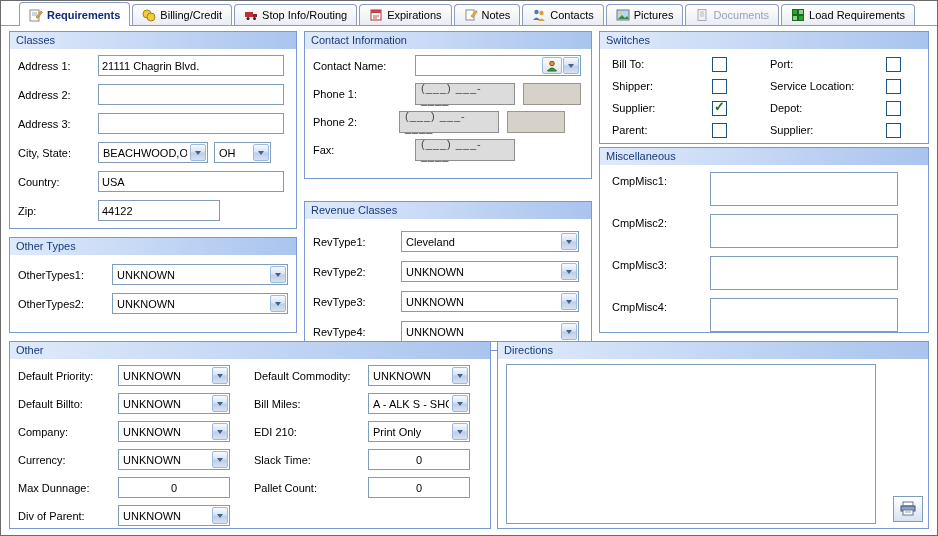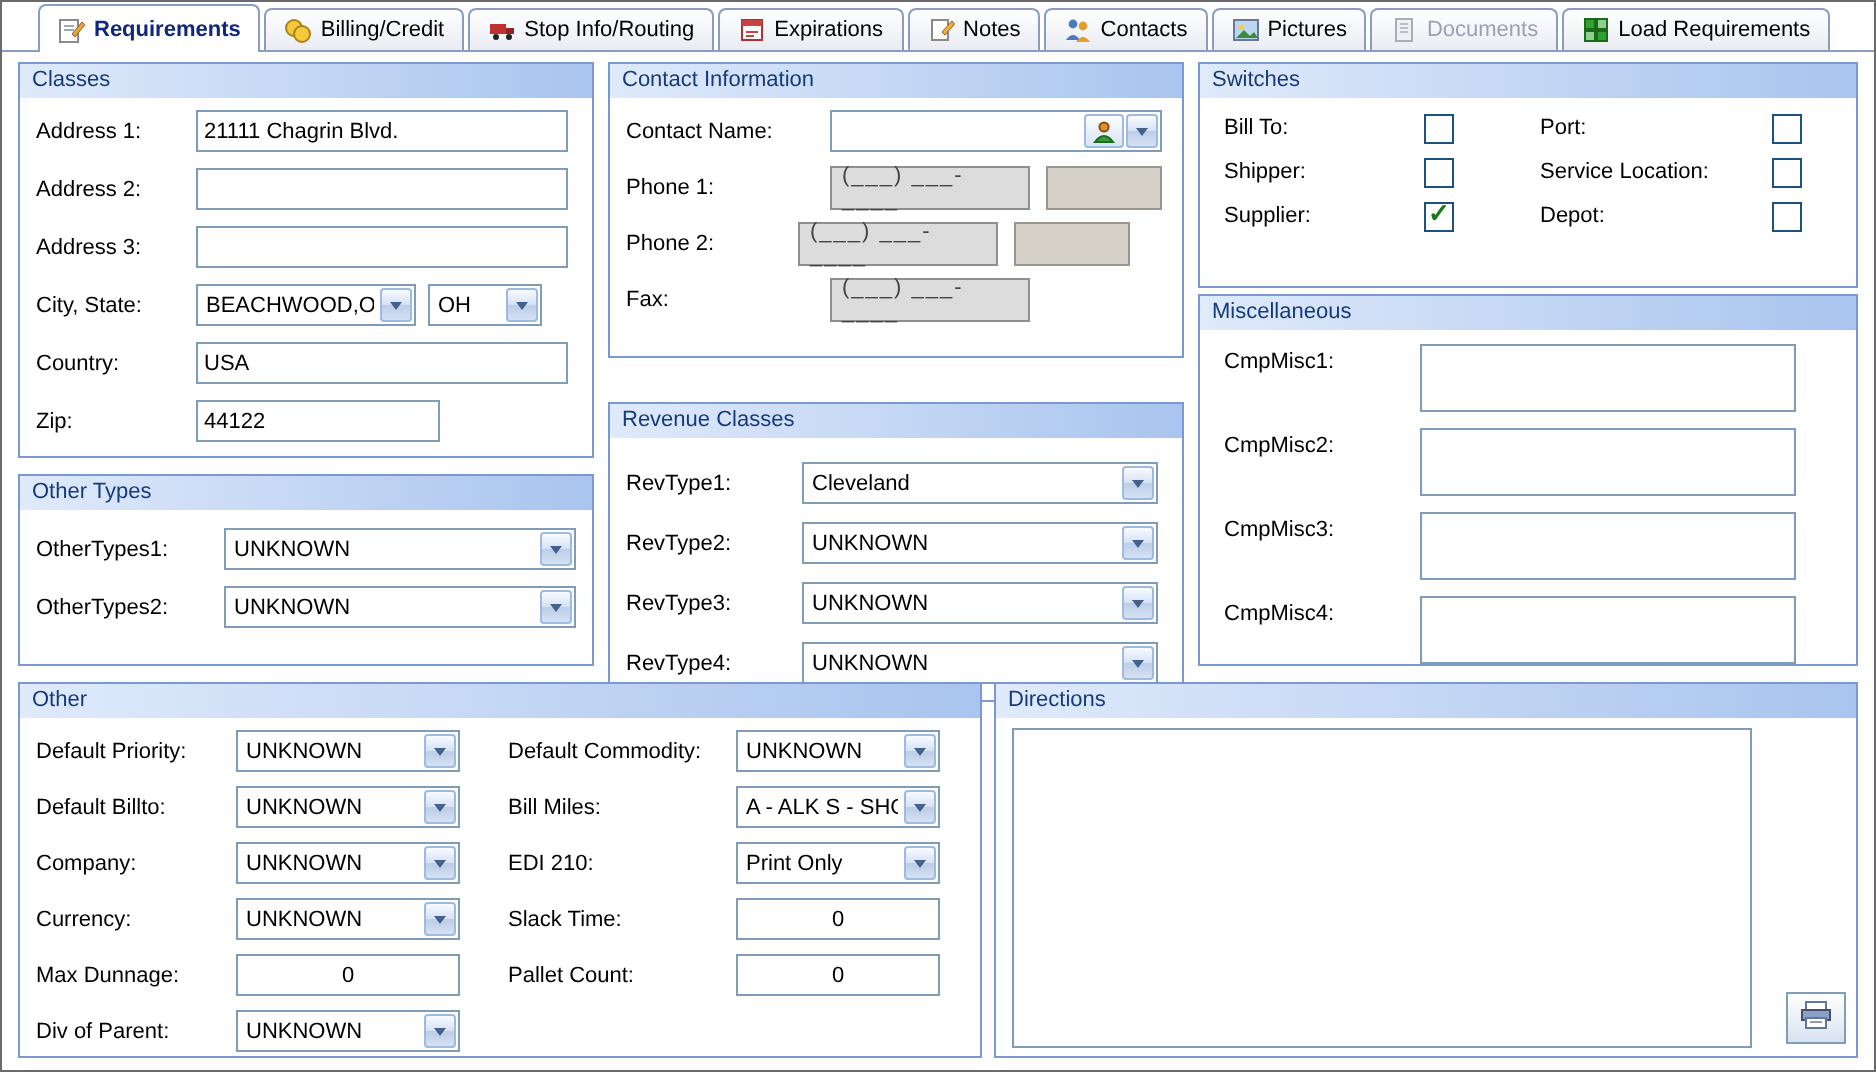--- a/index.html
+++ b/index.html
@@ -286,20 +286,26 @@
         <span class="checkbox"></span>
         <span class="lbl" style="width:116px;margin-left:43px">Service Location:</span>
         <span class="checkbox"></span>
       </div>
       <div class="srow">
         <span class="lbl" style="width:100px">Supplier:</span>
         <span class="checkbox checked"></span>
         <span class="lbl" style="width:116px;margin-left:43px">Depot:</span>
         <span class="checkbox"></span>
       </div>
+      <div class="srow">
+        <span class="lbl" style="width:100px">Parent:</span>
+        <span class="checkbox"></span>
+        <span class="lbl" style="width:116px;margin-left:43px">Supplier:</span>
+        <span class="checkbox"></span>
+      </div>
     </div>
   </div>
 
   <div class="group" style="left:598px;top:146px;width:330px;height:186px;">
     <div class="group-header">Miscellaneous</div>
     <div class="g-rows" style="padding:7px 8px 0 12px">
       <div class="mrow">
         <span class="lbl" style="width:98px;padding-top:3px">CmpMisc1:</span>
         <input class="txt" style="width: 188px; height: 34px;" value="">
       </div>

